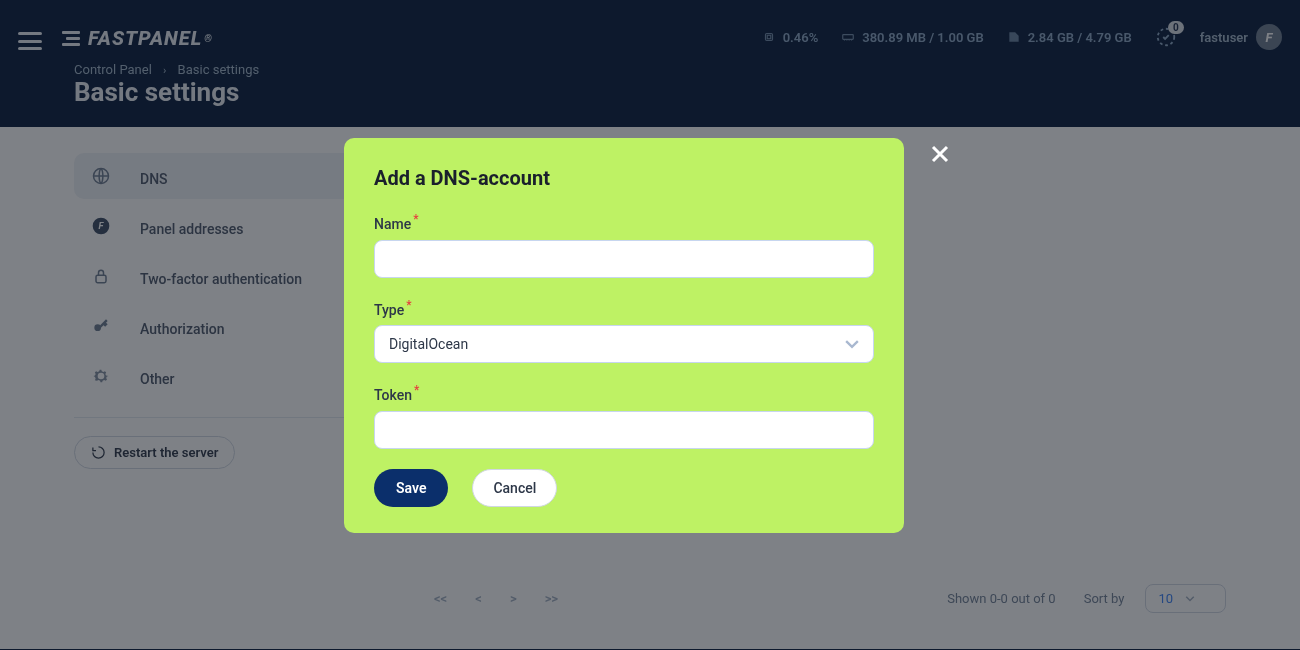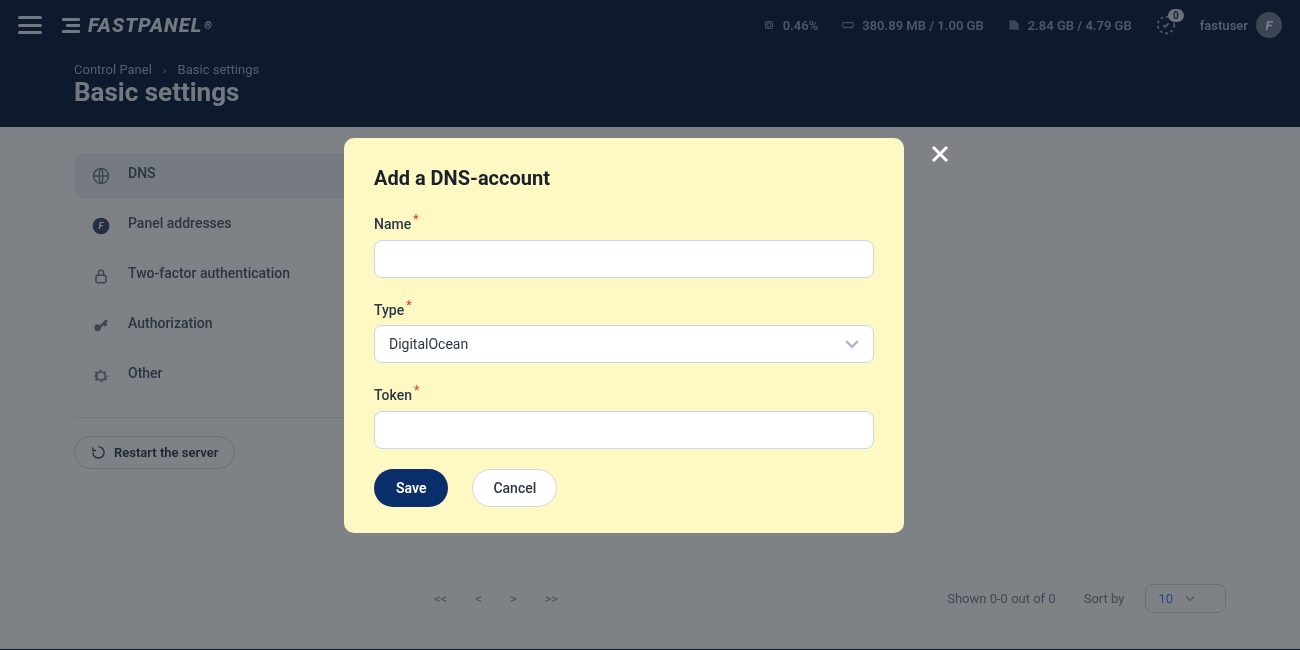--- a/index.html
+++ b/index.html
@@ -16,21 +16,21 @@
       background: #fff;
     }
     .app {
       width: 100%;
       height: 100%;
       background: #051a3a;
     }
     .topbar {
       height: 50px;
       display: flex;
-      align-items: center;
+      align-items: flex-end;
       padding: 0 18px;
       color: #9fb3c8;
       font-size: 13px;
       font-weight: 600;
     }
     .hamburger {
       width: 24px;
       height: 18px;
       display: flex;
       flex-direction: column;
@@ -148,22 +148,22 @@
       height: calc(100% - 128px);
       padding: 26px 74px;
       display: flex;
       gap: 40px;
     }
     .sidebar {
       width: 280px;
     }
     .side-item {
       display: flex;
-      align-items: flex-start;
-      gap: 16px;
+      align-items: flex-end;
+      gap: 28px;
       padding: 12px 16px;
       border-radius: 10px;
       color: #4a5568;
       font-size: 14px;
       font-weight: 500;
       margin-bottom: 4px;
     }
     .side-item.active {
       background: #eef1f5;
     }
@@ -247,21 +247,21 @@
       justify-content: center;
       padding-top: 138px;
     }
     .modal-wrap {
       display: flex;
       align-items: flex-start;
       gap: 20px;
     }
     .modal {
       width: 560px;
-      background: #fef9c3;
+      background: #bef264;
       border-radius: 10px;
       padding: 28px 30px 26px 30px;
     }
     .modal-title {
       font-size: 20px;
       font-weight: 700;
       color: #1a202c;
       margin-bottom: 22px;
     }
     .field {

